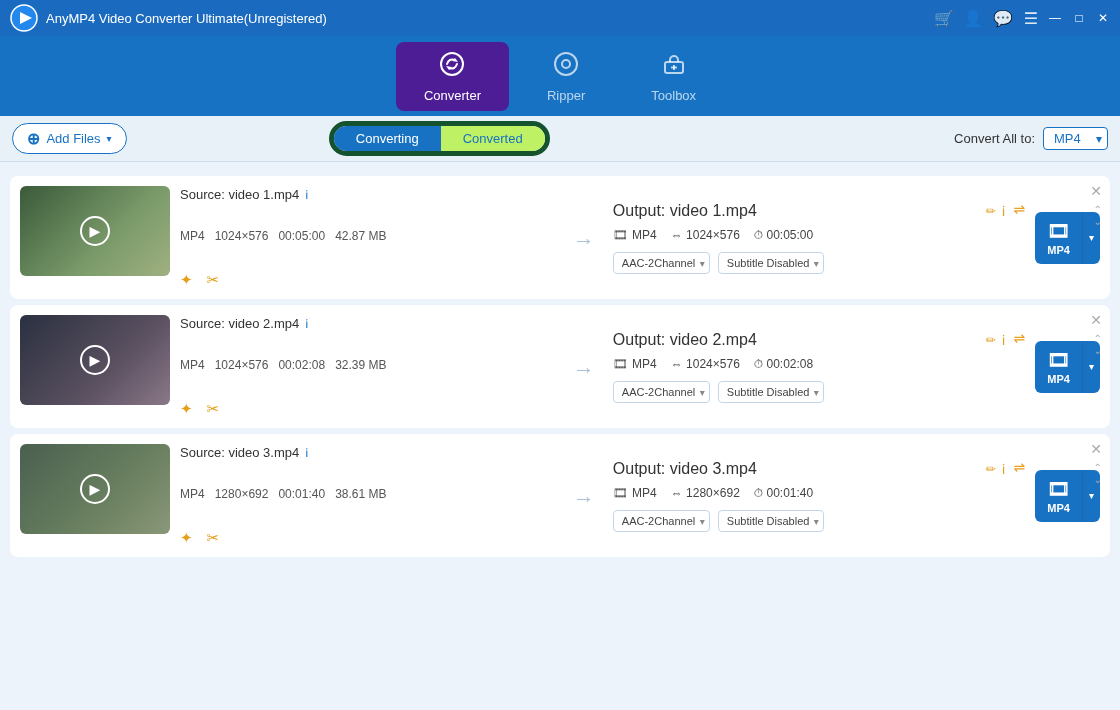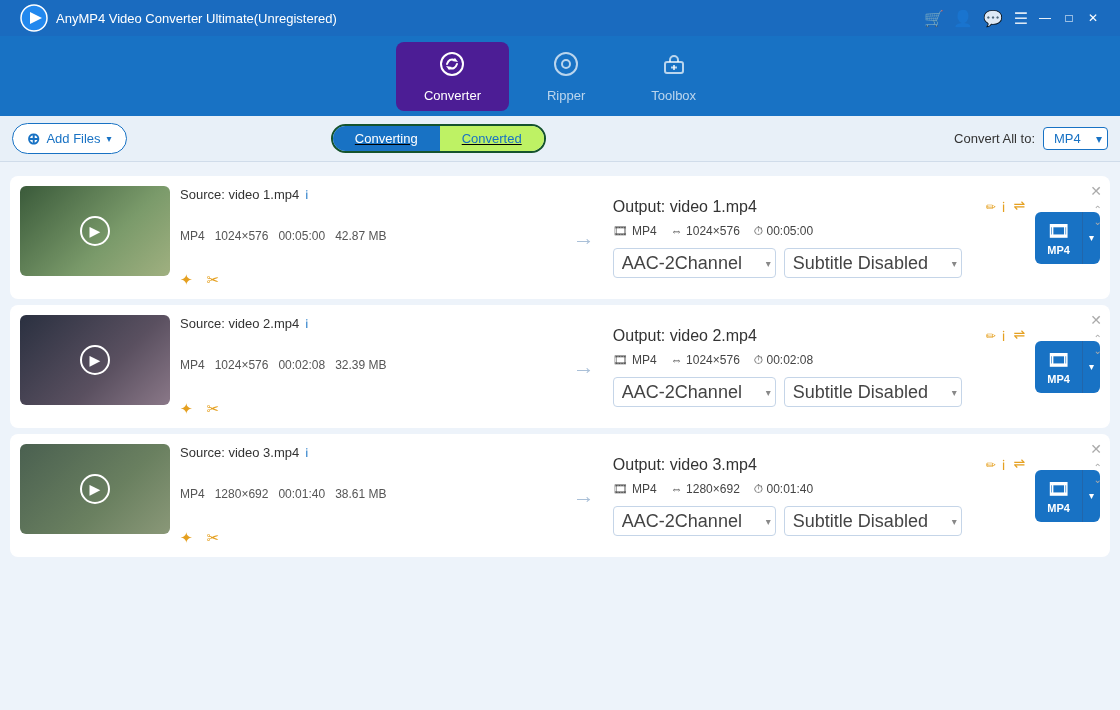--- a/index.html
+++ b/index.html
@@ -4,21 +4,21 @@
   <style>
     * { margin: 0; padding: 0; box-sizing: border-box; }
     body { font-family: 'Segoe UI', Arial, sans-serif; width: 1120px; height: 710px; overflow: hidden; background: #f0f4f8; }
 
     
     .title-bar {
       background: #1a6bbf;
       height: 36px;
       display: flex;
       align-items: center;
-      padding: 0 20px;
+      padding: 0 10px;
       color: white;
     }
     .title-bar-logo { width: 28px; height: 28px; margin-right: 8px; }
     .title-bar-title { font-size: 13px; flex: 1; }
     .title-bar-actions { display: flex; gap: 10px; align-items: center; }
     .title-bar-icon { color: white; font-size: 16px; cursor: pointer; opacity: 0.85; }
     .win-btn { width: 14px; height: 14px; color: white; font-size: 12px; line-height: 14px; text-align: center; cursor: pointer; }
 
     
     .nav-bar {
@@ -67,22 +67,21 @@
       font-size: 13px;
       cursor: pointer;
     }
     .add-files-btn .plus { font-size: 16px; font-weight: bold; }
     .add-files-btn .arrow { font-size: 10px; }
     .tab-group {
       display: flex;
       margin-left: auto;
       border-radius: 20px;
       overflow: hidden;
-      border: 2px solid #14532d;
-      text-decoration: underline;
+      border: 5px solid #14532d;
     }
     .tab-btn {
       padding: 5px 22px;
       font-size: 13px;
       cursor: pointer;
       background: #bef264;
       color: #1872c4;
       border: none;
       outline: none;
     }
@@ -245,22 +244,22 @@
     }
     .output-selects {
       display: flex;
       gap: 8px;
       margin-top: 4px;
     }
     .output-select {
       background: white;
       border: 1px solid #c5d5e8;
       border-radius: 4px;
-      padding: 4px 32px 4px 8px;
-      font-size: 18px;
+      padding: 4px 13px 4px 8px;
+      font-size: 11px;
       color: #444;
       cursor: pointer;
       appearance: none;
     }
     .sel-wrap {
       position: relative;
       display: inline-block;
     }
     .sel-wrap::after {
       content: '▾';

